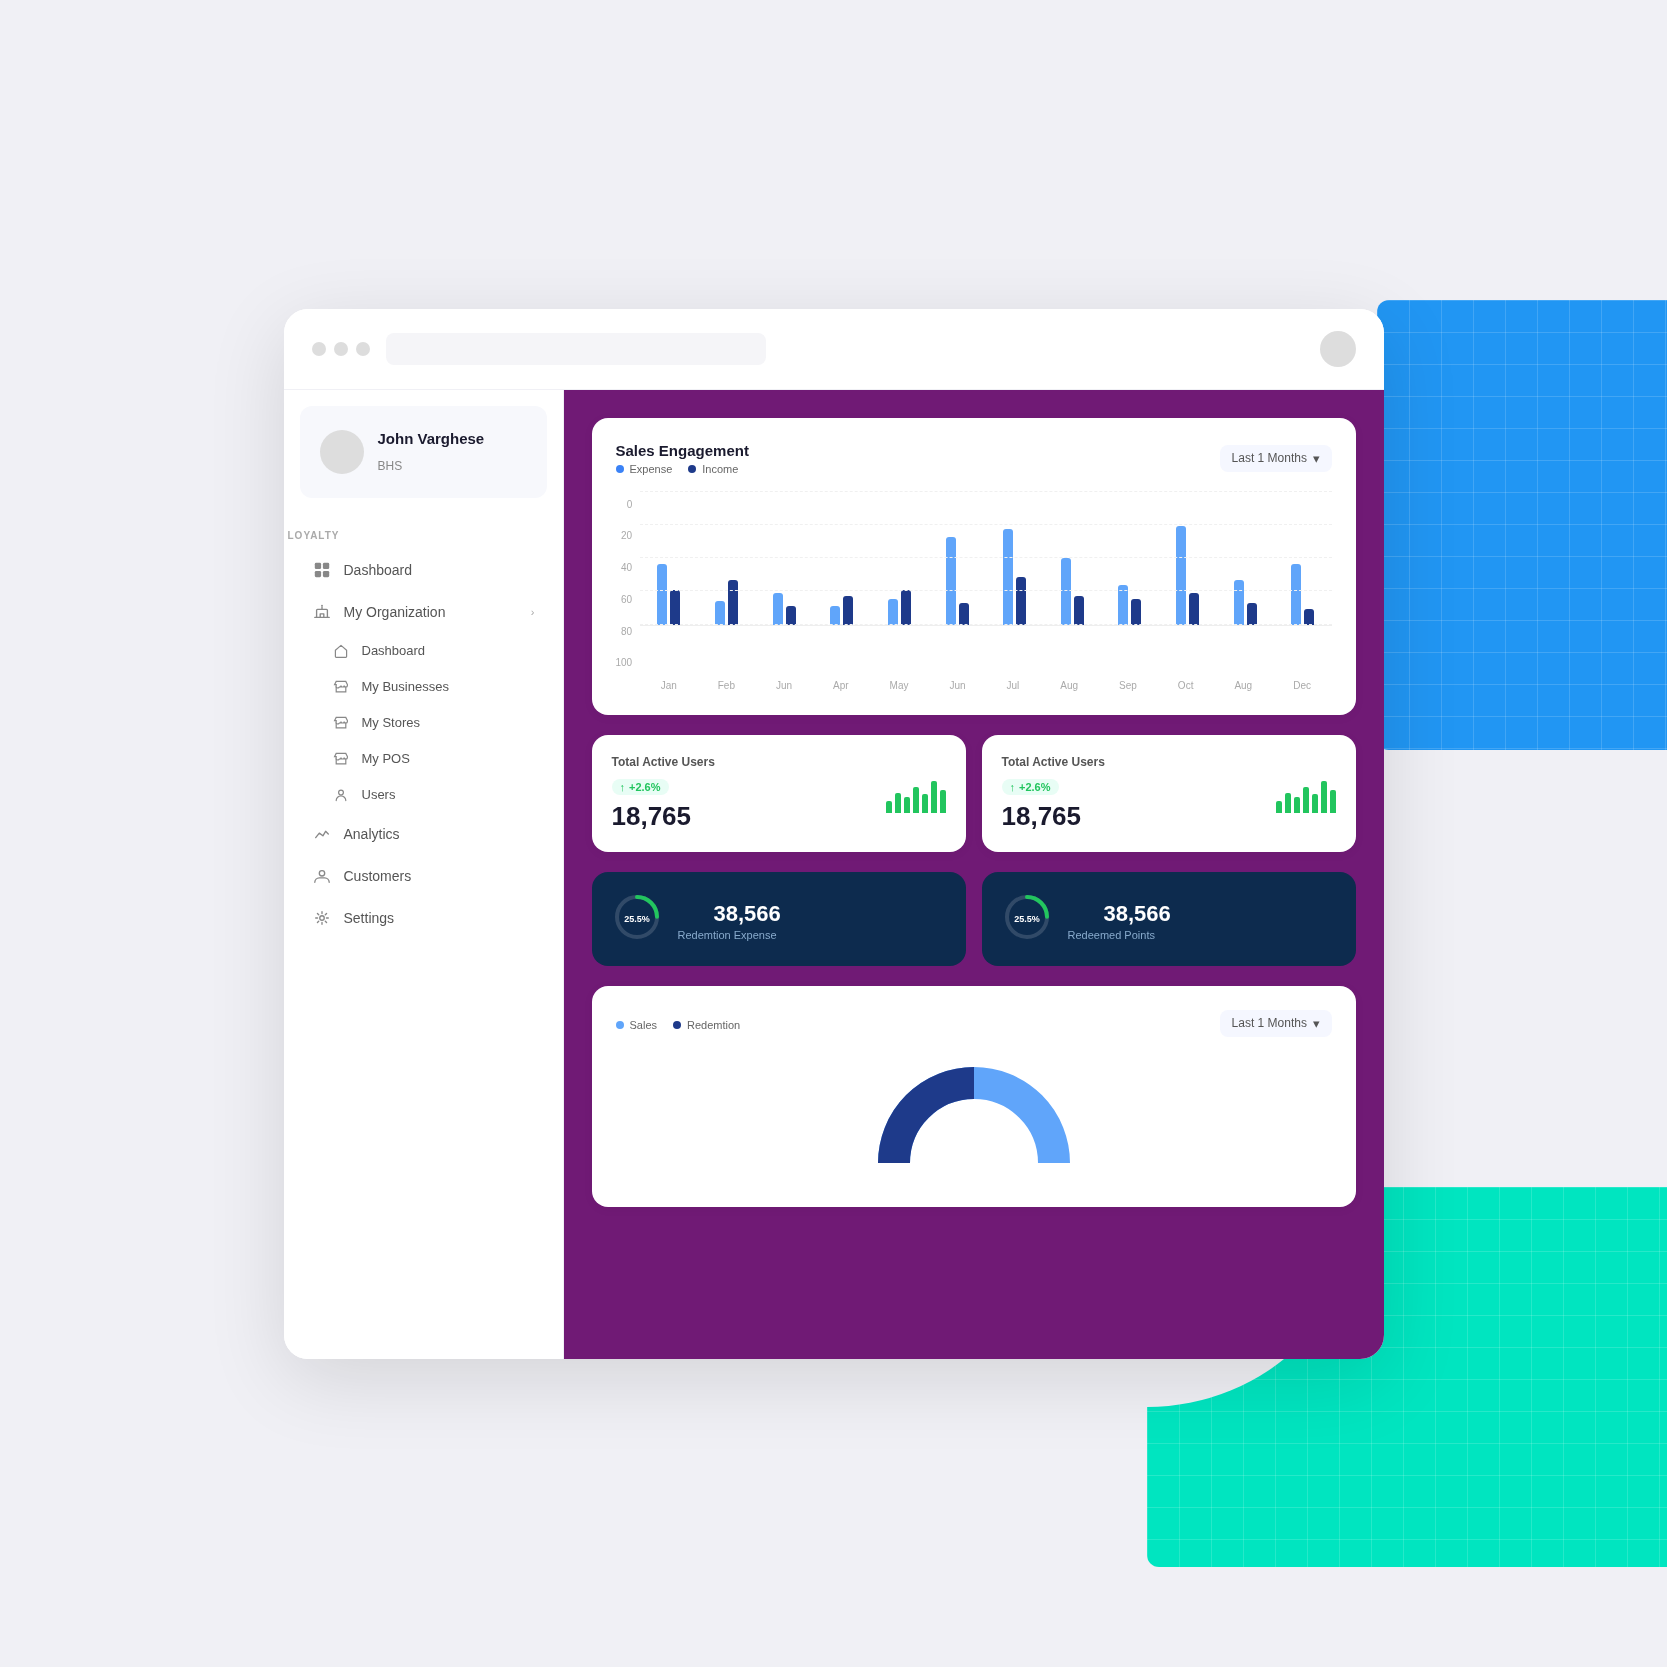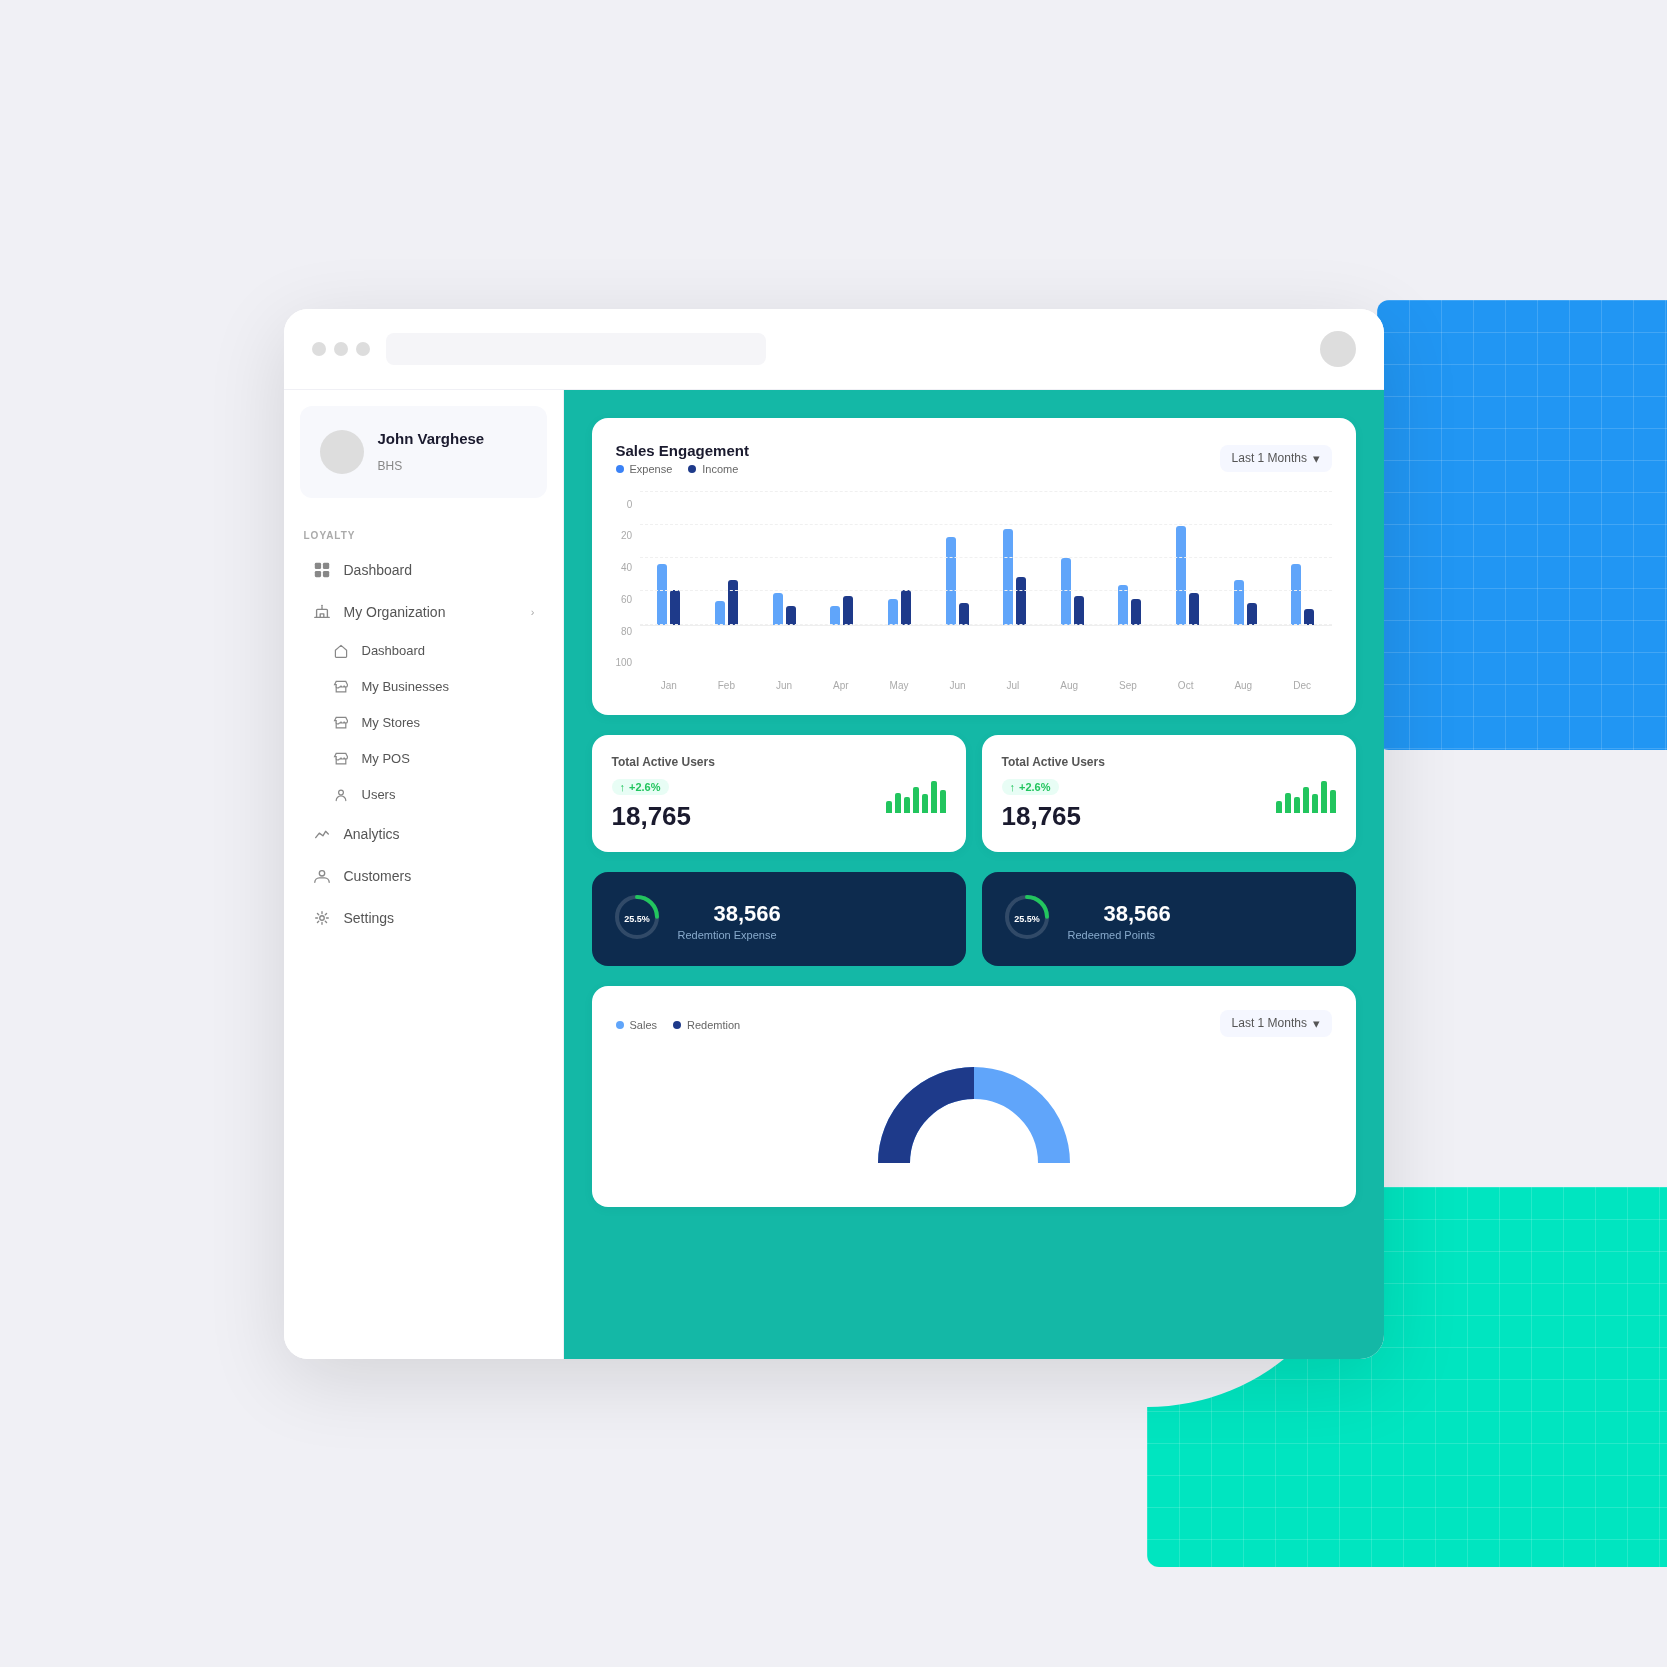--- a/index.html
+++ b/index.html
@@ -106,21 +106,21 @@
       font-size: 12px;
       color: #888;
       margin-top: 12px;
     }
 
     .sidebar-section-label {
       font-size: 10px;
       font-weight: 700;
       color: #aaa;
       letter-spacing: 1px;
-      padding: 16px 20px 8px;
+      padding: 16px 4px 8px;
       text-transform: uppercase;
     }
 
     .sidebar-item {
       display: flex;
       align-items: center;
       gap: 12px;
       padding: 11px 20px;
       cursor: pointer;
       color: #555;
@@ -161,21 +161,21 @@
       width: 18px;
       height: 18px;
       display: flex;
       align-items: center;
       justify-content: center;
     }
 
     
     .dashboard {
       flex: 1;
-      background: #14b8a6;
+      background: #701a75;
       padding: 28px;
       overflow-y: auto;
       display: flex;
       flex-direction: column;
       gap: 20px;
     }
 
     
     .card {
       background: #fff;

